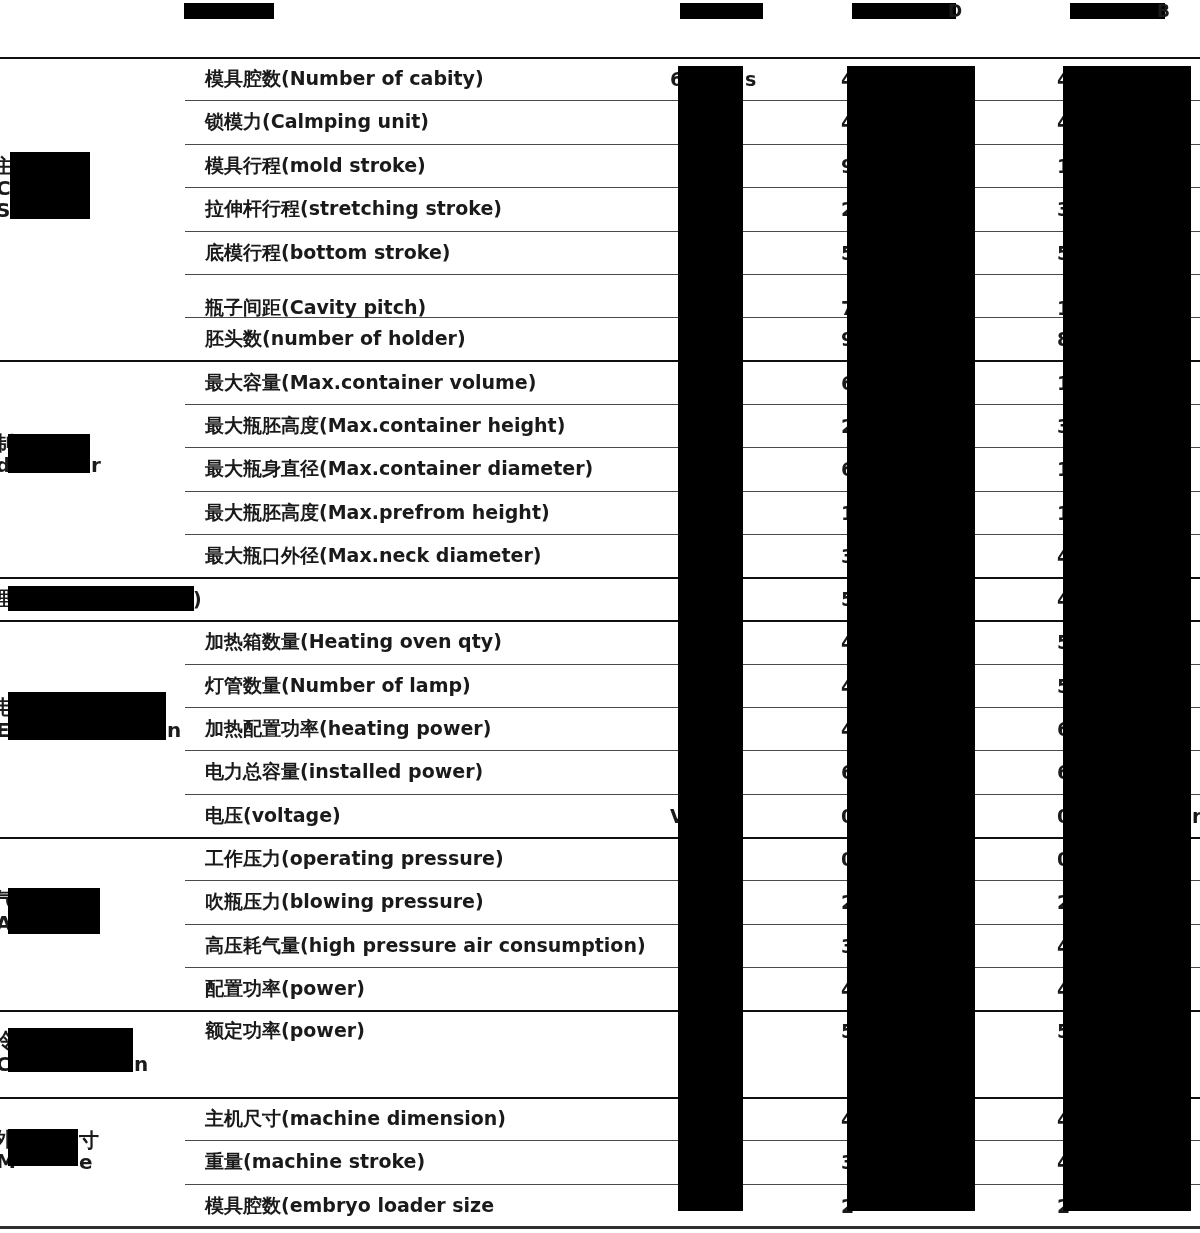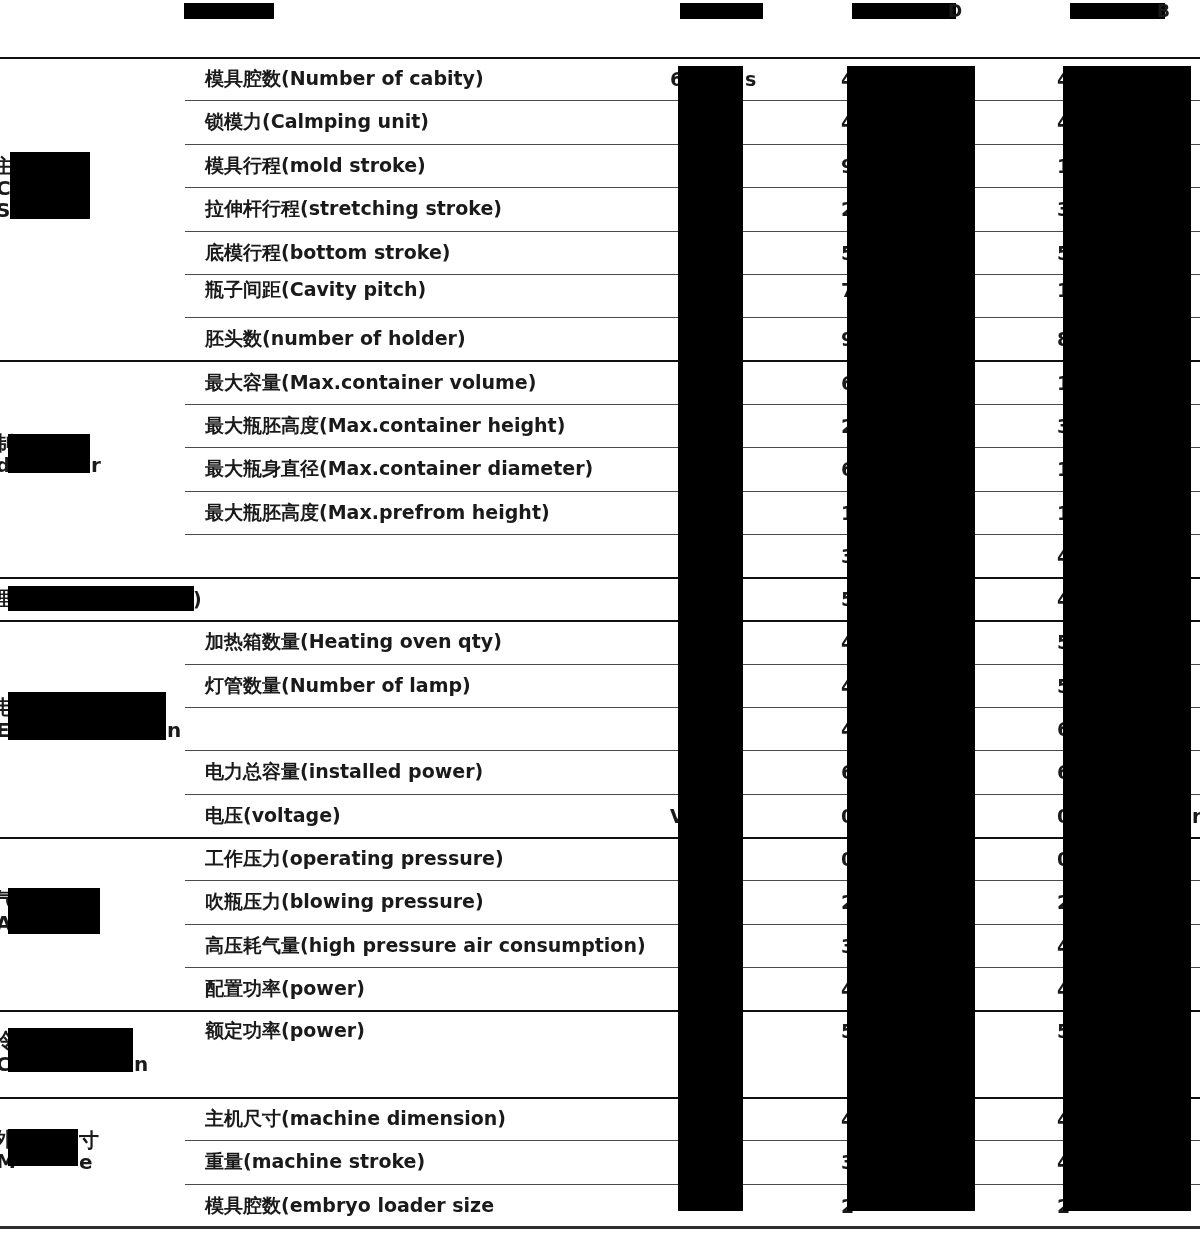--- a/index.html
+++ b/index.html
@@ -116,21 +116,21 @@
   <div class="row" style="top:187px;height:44px">
     <span class="lbl">拉伸杆行程(stretching stroke)</span>
     <span class="frag fc2">2</span>
     <span class="frag fc3">3</span>
   </div>
   <div class="row" style="top:231px;height:43px">
     <span class="lbl">底模行程(bottom stroke)</span>
     <span class="frag fc2">5</span>
     <span class="frag fc3">5</span>
   </div>
-  <div class="row" style="top:268px;height:43px">
+  <div class="row" style="top:286px;height:43px">
     <span class="lbl">瓶子间距(Cavity pitch)</span>
     <span class="frag fc2">7</span>
     <span class="frag fc3">1</span>
   </div>
   <div class="row" style="top:317px;height:43px">
     <span class="lbl">胚头数(number of holder)</span>
     <span class="frag fc2">9</span>
     <span class="frag fc3">8</span>
   </div>
   <div class="row" style="top:361px;height:43px">
@@ -147,20 +147,21 @@
     <span class="lbl">最大瓶身直径(Max.container diameter)</span>
     <span class="frag fc2">6</span>
     <span class="frag fc3">1</span>
   </div>
   <div class="row" style="top:491px;height:43px">
     <span class="lbl">最大瓶胚高度(Max.prefrom height)</span>
     <span class="frag fc2">1</span>
     <span class="frag fc3">1</span>
   </div>
   <div class="row" style="top:534px;height:43px">
+    <span class="lbl">最大瓶口外径(Max.neck diameter)</span>
     <span class="frag fc2">3</span>
     <span class="frag fc3">4</span>
   </div>
   <div class="row" style="top:577px;height:43px">
     <span class="frag" style="left:-8px">理</span>
     <div class="redact" style="left:8px;top:9px;width:186px;height:25px"></div>
     <span class="frag" style="left:193px">)</span>
     <span class="frag fc2">5</span>
     <span class="frag fc3">4</span>
   </div>
@@ -168,20 +169,21 @@
     <span class="lbl">加热箱数量(Heating oven qty)</span>
     <span class="frag fc2">4</span>
     <span class="frag fc3">5</span>
   </div>
   <div class="row" style="top:664px;height:43px">
     <span class="lbl">灯管数量(Number of lamp)</span>
     <span class="frag fc2">4</span>
     <span class="frag fc3">5</span>
   </div>
   <div class="row" style="top:707px;height:43px">
+    <span class="lbl">加热配置功率(heating power)</span>
     <span class="frag fc2">4</span>
     <span class="frag fc3">6</span>
   </div>
   <div class="row" style="top:750px;height:44px">
     <span class="lbl">电力总容量(installed power)</span>
     <span class="frag fc2">6</span>
     <span class="frag fc3">6</span>
   </div>
   <div class="row" style="top:794px;height:43px">
     <span class="lbl">电压(voltage)</span>

